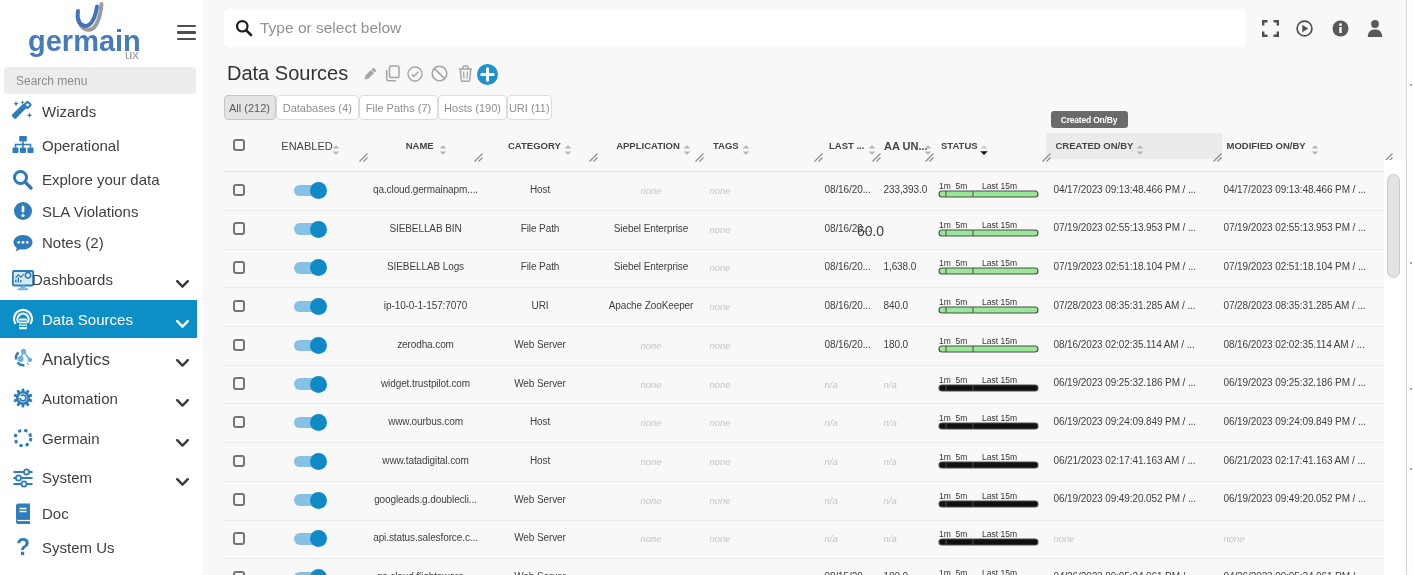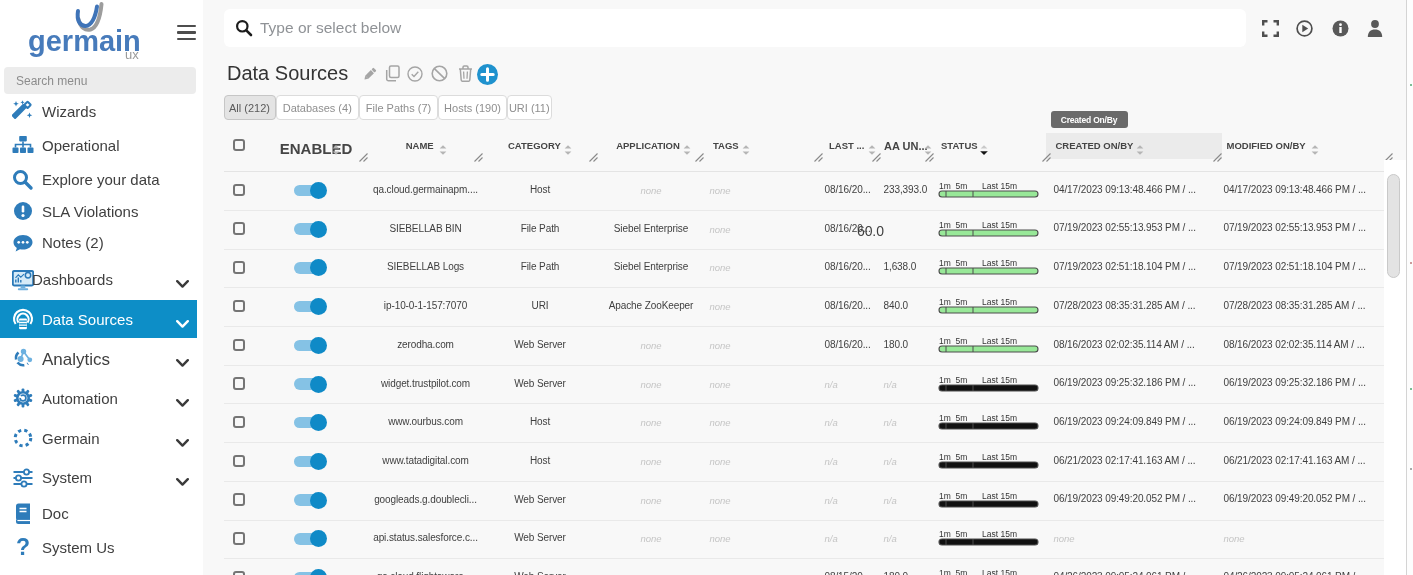--- a/index.html
+++ b/index.html
@@ -198,21 +198,21 @@
 <div class="a ctr" style="left:249.5px;top:101.5px;font-size:11px;color:#5a5a5a;white-space:nowrap">All (212)</div>
 <div class="a" style="left:275.5px;top:94.5px;width:83.5px;height:25px;background:#fff;border:1px solid #dcdcdc;border-radius:4px"></div>
 <div class="a ctr" style="left:317.25px;top:101.5px;font-size:11px;color:#8f8f8f;white-space:nowrap">Databases (4)</div>
 <div class="a" style="left:359px;top:94.5px;width:79px;height:25px;background:#fff;border:1px solid #dcdcdc;border-radius:4px"></div>
 <div class="a ctr" style="left:398.5px;top:101.5px;font-size:11px;color:#8f8f8f;white-space:nowrap">File Paths (7)</div>
 <div class="a" style="left:438px;top:94.5px;width:69px;height:25px;background:#fff;border:1px solid #dcdcdc;border-radius:4px"></div>
 <div class="a ctr" style="left:472.5px;top:101.5px;font-size:11px;color:#8f8f8f;white-space:nowrap">Hosts (190)</div>
 <div class="a" style="left:507px;top:94.5px;width:44.5px;height:25px;background:#fff;border:1px solid #dcdcdc;border-radius:4px"></div>
 <div class="a ctr" style="left:529.25px;top:101.5px;font-size:11px;color:#8f8f8f;white-space:nowrap">URI (11)</div>
 <div class="a" style="left:1046px;top:132.5px;width:176px;height:26.5px;background:#ebebeb"></div>
-<div class="a" style="left:316px;top:140px;font-size:15px;font-weight:bold;color:#454545;transform:translateX(-50%);white-space:nowrap">ENABLED</div>
+<div class="a" style="left:307px;top:140px;font-size:11px;font-weight:normal;color:#454545;transform:translateX(-50%);white-space:nowrap">ENABLED</div>
 <div class="a" style="left:331.5px;top:140.5px"><svg width="8" height="10" viewBox="0 0 8 10">
       <path d="M4 0.3 L7.4 3.6 H0.6 Z" fill="#b5b5b5"></path>
       <path d="M4 9.7 L0.6 6.4 H7.4 Z" fill="#b5b5b5"></path>
     </svg></div>
 <div class="a" style="left:419.7px;top:140px;font-size:9.5px;font-weight:bold;color:#454545;transform:translateX(-50%);white-space:nowrap">NAME</div>
 <div class="a" style="left:439px;top:140.5px"><svg width="8" height="10" viewBox="0 0 8 10">
       <path d="M4 0.3 L7.4 3.6 H0.6 Z" fill="#b5b5b5"></path>
       <path d="M4 9.7 L0.6 6.4 H7.4 Z" fill="#b5b5b5"></path>
     </svg></div>
 <div class="a" style="left:534.4px;top:140px;font-size:9.5px;font-weight:bold;color:#454545;transform:translateX(-50%);white-space:nowrap">CATEGORY</div>

